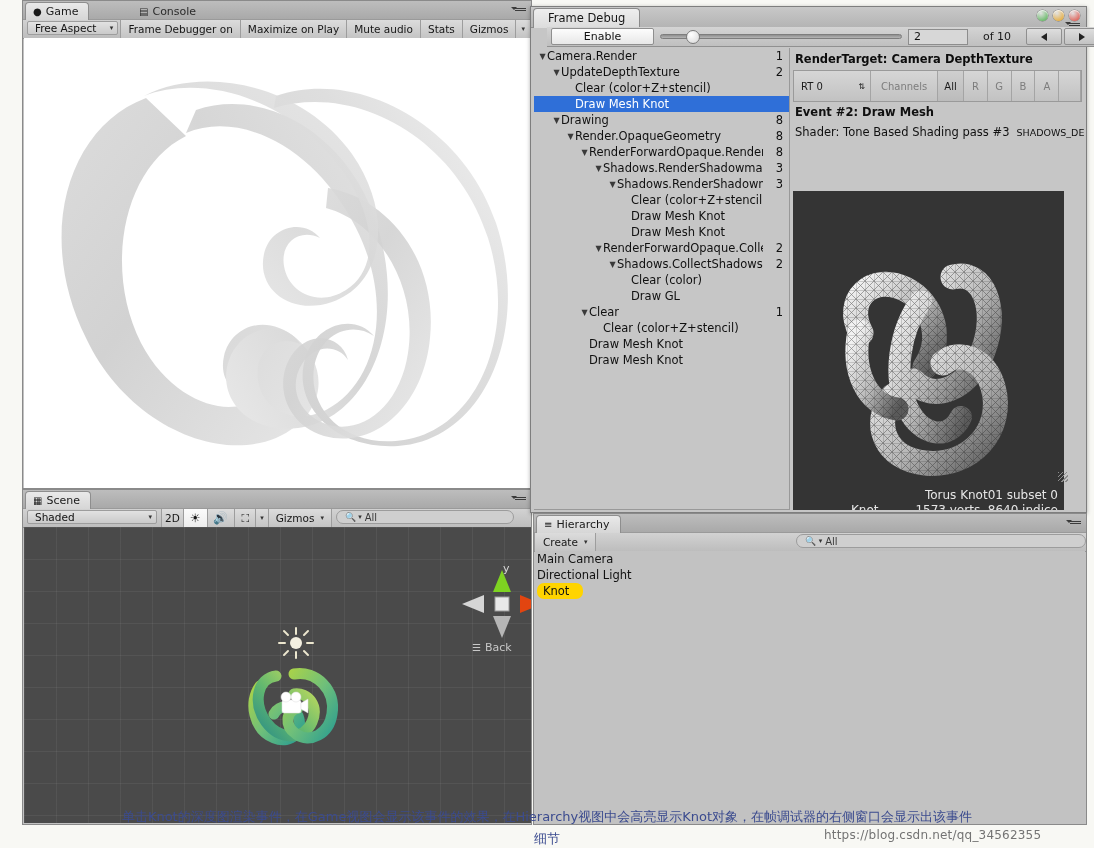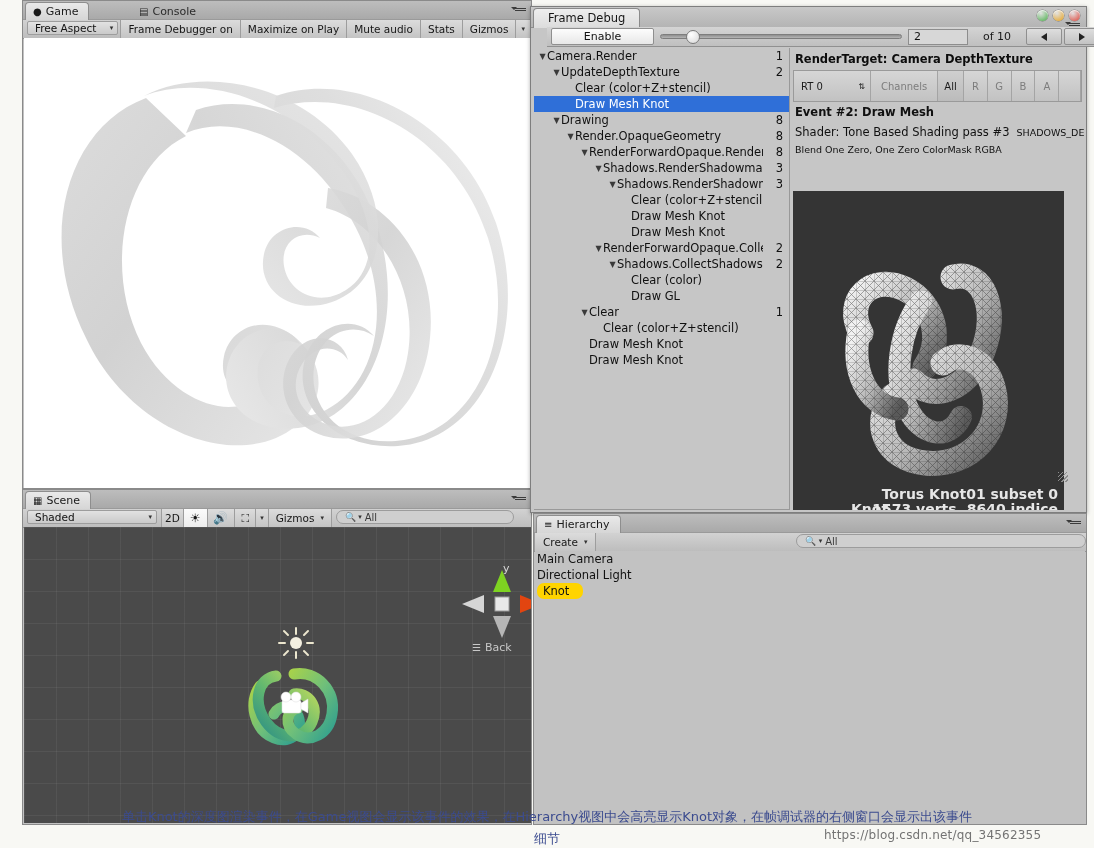--- a/index.html
+++ b/index.html
@@ -130,21 +130,21 @@
   #rt-bar{display:flex;align-items:stretch;height:32px;margin:0 2px;
     background:linear-gradient(#d6d6d6,#c2c2c2);border:1px solid #9a9a9a;box-sizing:border-box;}
   #rt-bar .seg{display:flex;align-items:center;justify-content:center;font-size:10px;color:#1b1b1b;
     border-right:1px solid #a4a4a4;padding:0 5px;box-sizing:border-box;}
   #rt-bar .seg.dim{color:#7d7d7d;}
   #rt-bar .seg.on{background:linear-gradient(#cfcfcf,#bbbbbb);}
   .detline{font-size:11.5px;color:#101010;padding:3px 0 3px 4px;white-space:nowrap;}
   .detline.small{font-size:9.5px;padding:2px 0 2px 4px;}
   .detline.bold{font-weight:bold;}
   #rt-preview{position:absolute;left:2px;top:143px;width:271px;height:330px;background:#343434;overflow:hidden;}
-  .previewlabel{position:absolute;font-size:14px;color:#e6e6e6;font-weight:bold;}
+  .previewlabel{position:absolute;font-size:12px;color:#e6e6e6;font-weight:normal;}
 
   
   #hierarchy{left:533px;top:513px;width:554px;height:312px;background:#c2c2c2;
     border:1px solid #8a8a8a;box-sizing:border-box;}
   #h-body{position:absolute;left:1px;top:37px;right:1px;bottom:1px;background:#c2c2c2;}
   .hrow{height:16px;display:flex;align-items:center;padding-left:2px;font-size:11.5px;color:#111;}
   .hrow .pill{background:#ffd400;border-radius:7px;padding:1px 14px 1px 6px;color:#111;}
 
   
   #caption{position:absolute;left:0;top:806px;width:1094px;text-align:center;
@@ -534,21 +534,20 @@
         <span>A</span>
       </div>
       <div class="seg dim" style="width:22px;">&nbsp;</div>
     </div>
 
     <div class="detline bold">Event #2: Draw Mesh</div>
     <div class="detline" style="display:flex;align-items:baseline;gap:7px;">
       <span>Shader: Tone Based Shading pass #3</span>
       <span style="font-size:9.5px;">SHADOWS_DE</span>
     </div>
-    <div class="detline small">Blend One Zero, One Zero ColorMask RGBA</div>
 
     <div id="rt-preview">
       <svg width="271" height="330" viewBox="0 0 271 330">
         <defs>
           <linearGradient id="wk" x1="0" y1="0" x2="1" y2="1">
             <stop offset="0%" stop-color="#f2f2f2"></stop>
               <stop offset="55%" stop-color="#b8b8b8"></stop>
             <stop offset="100%" stop-color="#5a5a5a"></stop>
           </linearGradient>
           <pattern id="wire" width="9" height="9" patternUnits="userSpaceOnUse">

